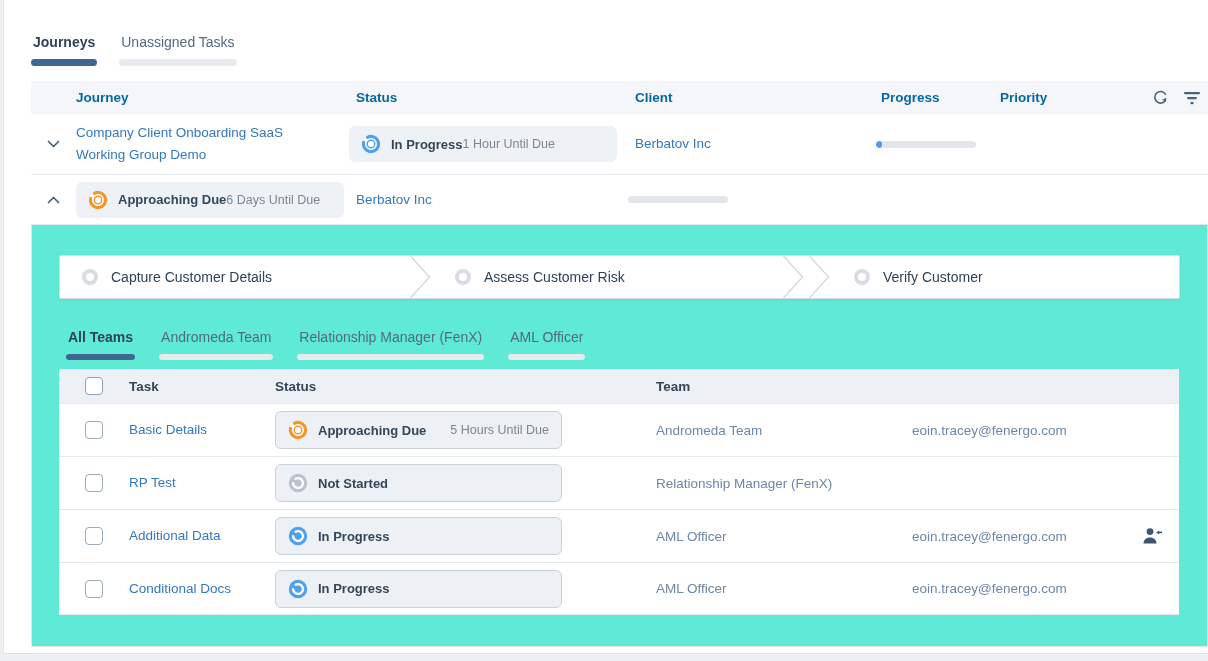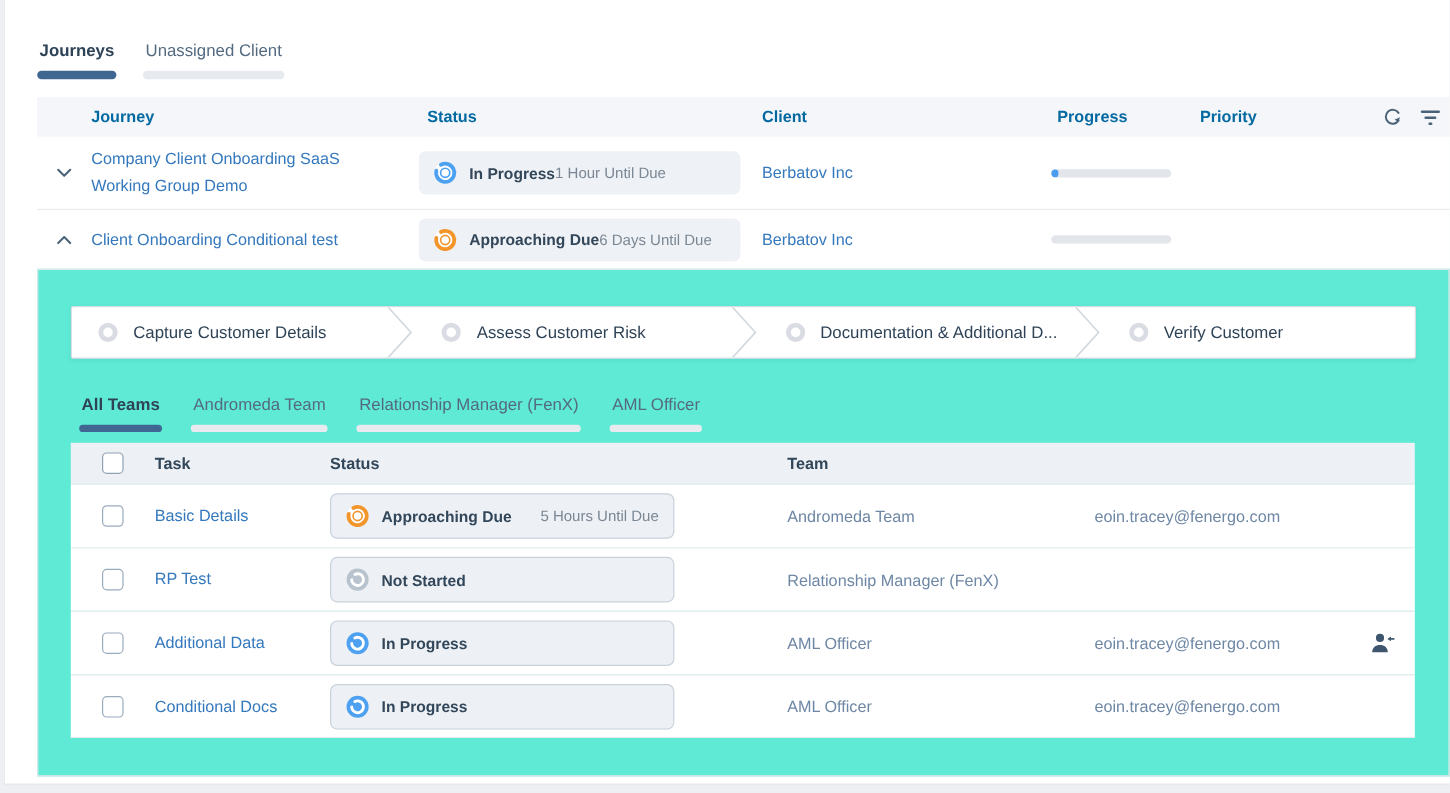--- a/index.html
+++ b/index.html
@@ -109,21 +109,21 @@
 </svg>
 
 <div class="page">
 
   <div class="tabs">
     <div class="tab active">
       <span class="lbl">Journeys</span>
       <div class="pill"></div>
     </div>
     <div class="tab">
-      <span class="lbl">Unassigned Client</span>
+      <span class="lbl">Unassigned Tasks</span>
       <div class="pill"></div>
     </div>
   </div>
 
   <div class="o-table">
 
     <div class="o-grid o-head">
       <div></div>
       <div>Journey</div>
       <div style="padding-left:7px">Status</div>
@@ -169,21 +169,20 @@
       <div></div>
       <div></div>
     </div>
 
     <div class="o-grid o-row r2">
       <span class="chev-btn">
         <svg width="13" height="8" viewBox="0 0 13 8" style="transform:rotate(180deg)">
             <use href="#ic-chevron"></use>
           </svg>
         </span>
-      <a class="j-link">Client Onboarding Conditional test</a>
       <div>
         <div class="badge">
           <svg width="20" height="20" viewBox="0 0 20 20" style="color:#f2962c">
               <use href="#ic-ring-outline"></use>
             </svg>
           <span class="st">Approaching Due</span>
           <span class="due">6 Days Until Due</span>
         </div>
       </div>
       <a class="c-link" style="padding-left:7px">Berbatov Inc</a>
@@ -207,24 +206,20 @@
       <svg class="stage-sep" viewBox="0 0 26 44">
         <path d="M3 0 L23 22 L3 44" fill="none" stroke="#d2d8df" stroke-width="1.4"></path>
         </svg>
       <div class="stage">
         <span class="ring-dot"></span>
         <span class="slbl">Assess Customer Risk</span>
       </div>
       <svg class="stage-sep" viewBox="0 0 26 44">
         <path d="M3 0 L23 22 L3 44" fill="none" stroke="#d2d8df" stroke-width="1.4"></path>
         </svg>
-      <div class="stage">
-        <span class="ring-dot"></span>
-        <span class="slbl">Documentation &amp; Additional D...</span>
-      </div>
       <svg class="stage-sep" viewBox="0 0 26 44">
         <path d="M3 0 L23 22 L3 44" fill="none" stroke="#d2d8df" stroke-width="1.4"></path>
         </svg>
       <div class="stage">
         <span class="ring-dot"></span>
         <span class="slbl">Verify Customer</span>
       </div>
     </div>
 
     <div class="tabs team-tabs">

